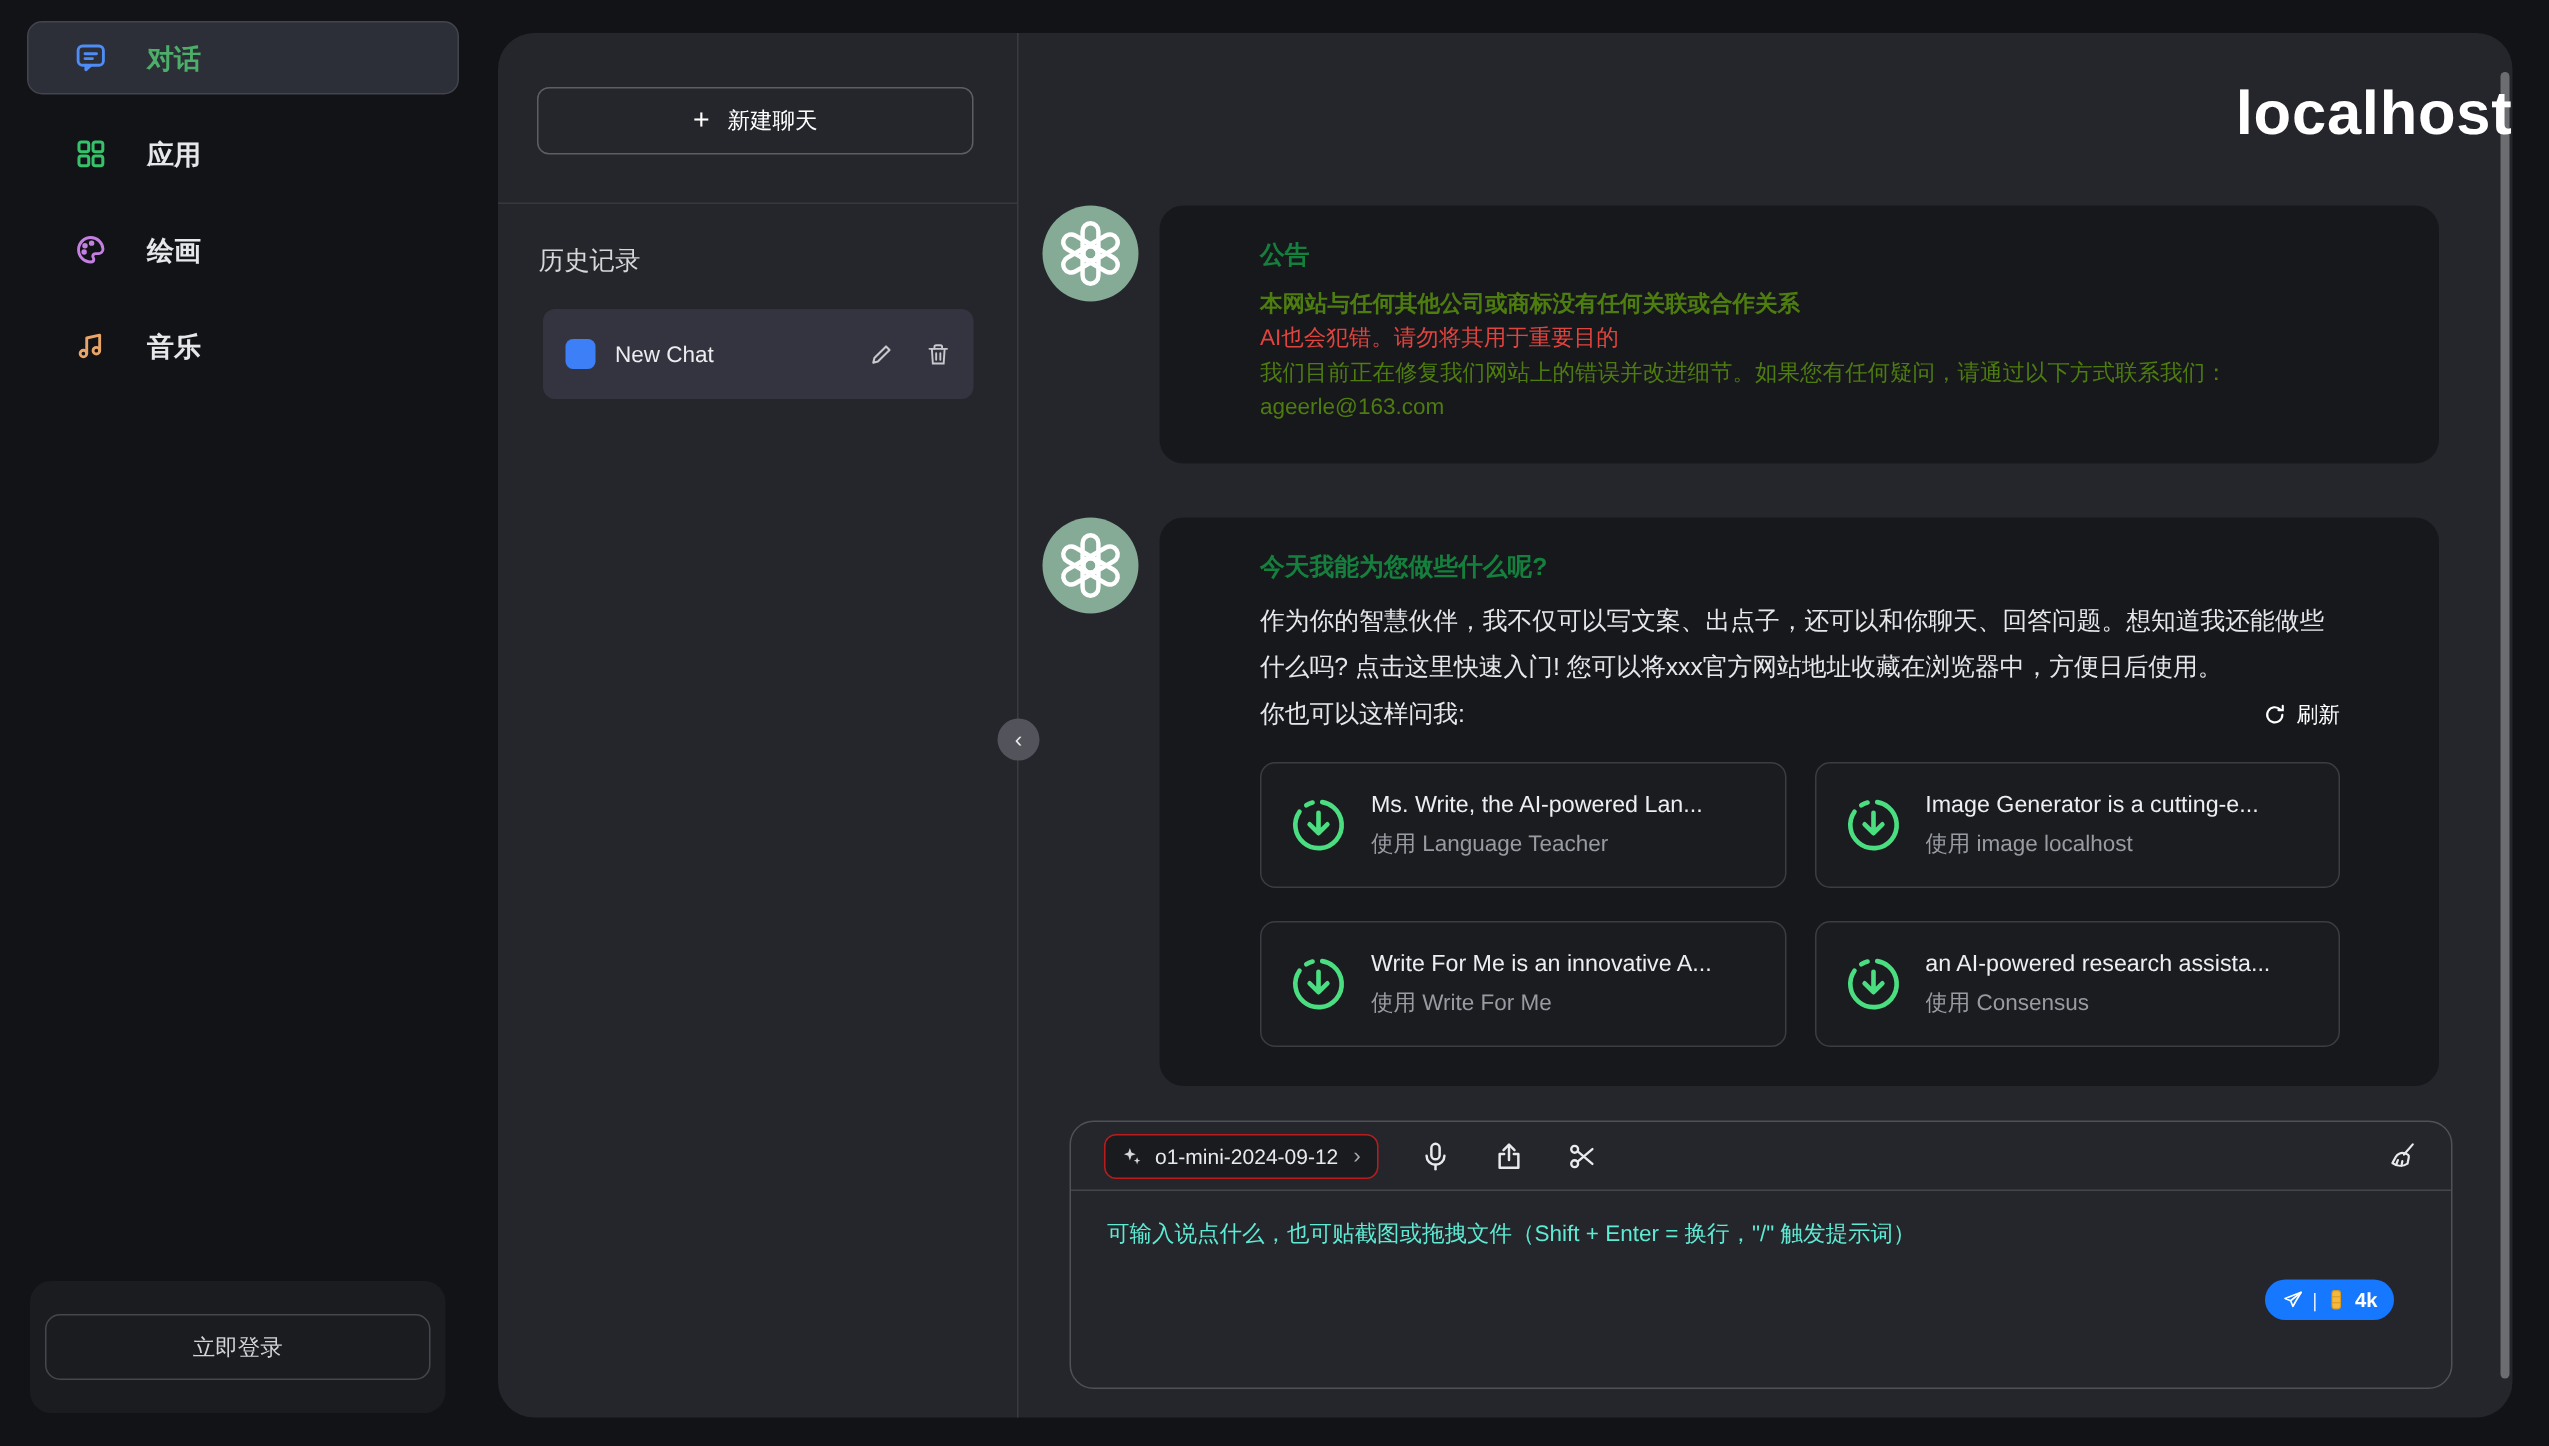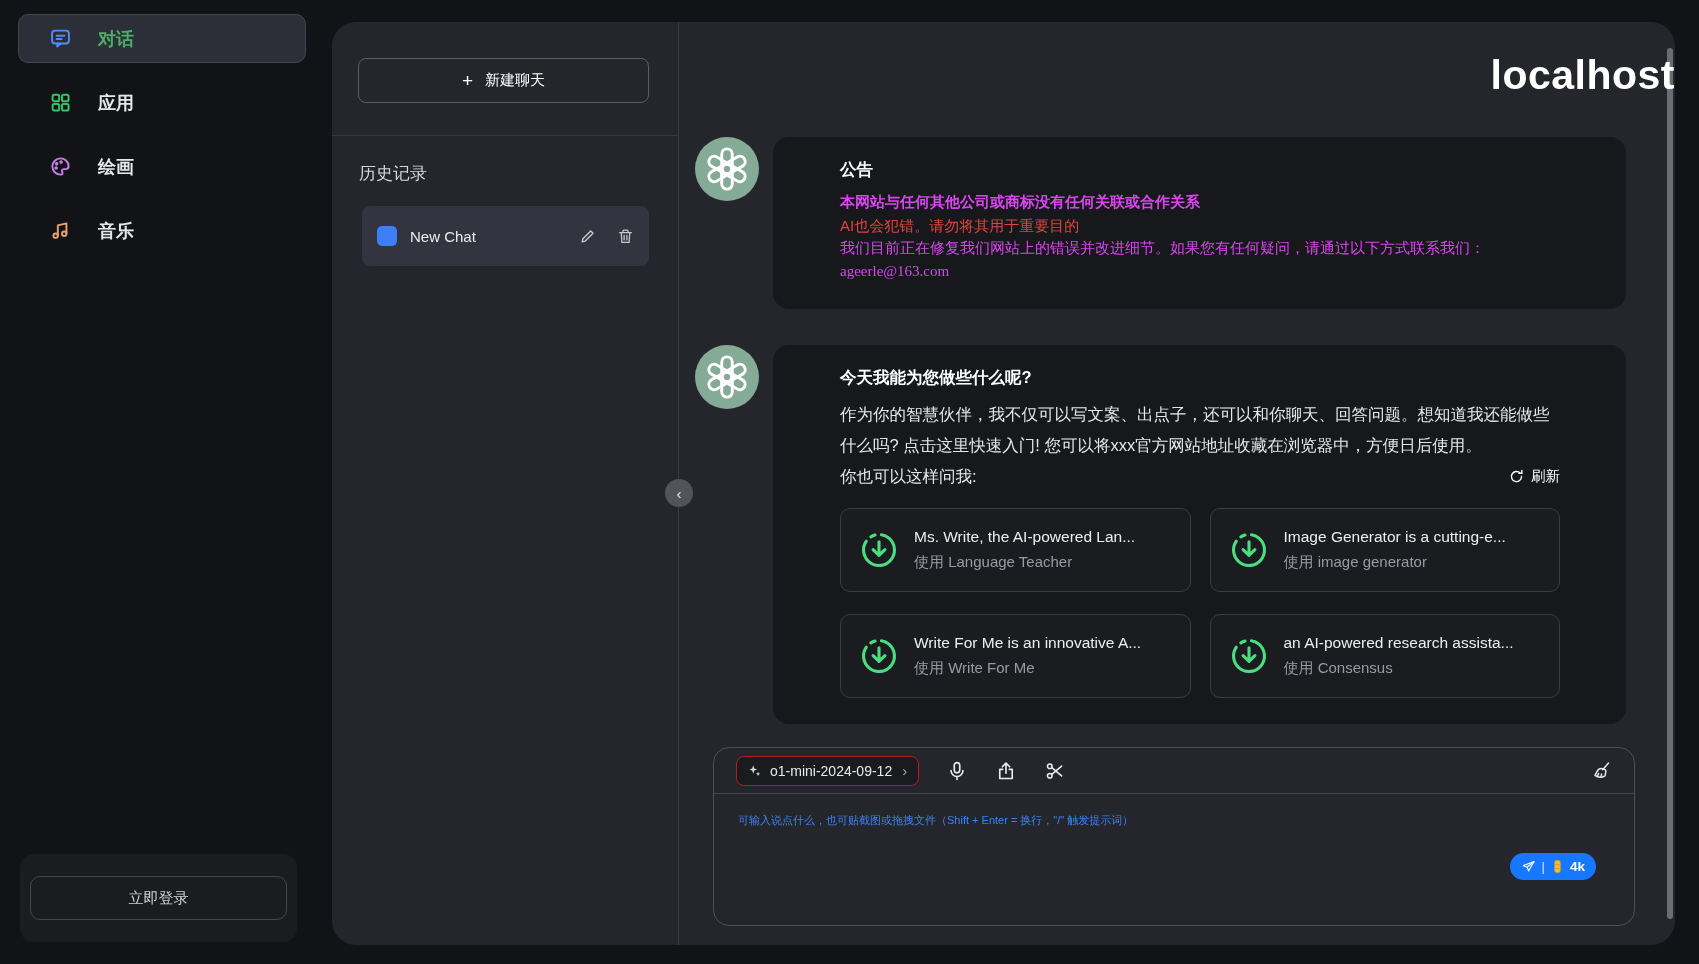--- a/index.html
+++ b/index.html
@@ -68,23 +68,23 @@
     margin-top:30px; text-align:right; font-size:41px; font-weight:800;
     color:#fff; letter-spacing:0.5px;
   }
   .messages { position:absolute; left:16px; right:49px; top:115px; display:flex; flex-direction:column; gap:36px; }
   .msg-row { display:flex; gap:14px; align-items:flex-start; }
   .avatar {
     width:64px; height:64px; border-radius:50%; background:#85ab96; flex-shrink:0;
     display:flex; align-items:center; justify-content:center;
   }
   .msg-card { flex:1; background:#17181c; border-radius:16px; padding:22px 66px 26px 67px; }
-  .msg-title { font-size:16.5px; font-weight:700; color:#ffffff; margin-bottom:10px; }
+  .msg-title { font-size:16.5px; font-weight:700; color:#15803d; margin-bottom:10px; }
   .ann-line { font-size:15px; line-height:23px; }
-  .ann-orange { color:#d946ef;font-family:Liberation Serif, serif; }
+  .ann-orange { color:#4d7c0f; }
   .ann-bold { font-weight:700; }
   .ann-red { color:#e0443e; }
   .msg-body { font-size:16.5px; line-height:31px; color:#e6e7e9; }
   .ask-row { display:flex; align-items:center; justify-content:space-between; }
   .ask-hint { font-size:16.5px; line-height:31px; color:#e6e7e9; }
   .refresh-btn {
     display:flex; align-items:center; gap:7px; background:transparent; border:none;
     color:#fff; font-size:14.5px; cursor:pointer; font-family:"Liberation Sans", sans-serif;
   }
   .sug-grid { display:grid; grid-template-columns:1fr 1fr; gap:22px 19px; margin-top:16px; }
@@ -107,21 +107,21 @@
   }
   .model-pill {
     height:30px; padding:0 11px; background:#1a1b1f; border:1px solid #b91c1c;
     border-radius:8px; display:flex; align-items:center; gap:8px; cursor:pointer;
     color:#e8e9eb; font-size:14px; font-family:"Liberation Sans", sans-serif;
   }
   .pill-chevron { color:#a7a8ad; font-size:15px; margin-left:2px; }
   .tool-icon { width:22px; height:22px; display:block; cursor:pointer; }
   .toolbar-spacer { flex:1; }
   .composer-body { position:relative; height:131px; padding:19px 24px; cursor:text; }
-  .composer-placeholder { font-size:11px; color:#3b82f6; }
+  .composer-placeholder { font-size:15px; color:#5eead4; }
   .send-badge {
     position:absolute; right:38px; bottom:45px; height:27px; padding:0 11px;
     background:#1677ff; border-radius:14px; display:flex; align-items:center; gap:6px;
     cursor:pointer; color:#fff; font-size:13.5px; font-weight:700;
   }
   .badge-sep { color:rgba(255,255,255,0.85); font-weight:400; font-size:13px; }
 </style>
 </head>
 <body>
 
@@ -266,21 +266,21 @@
                   <div class="sug-sub">使用 Language Teacher</div>
                 </div>
               </div>
               <div class="sug-card">
                 <svg class="sug-icon" width="40" height="40" viewBox="0 0 44 44">
                   <circle cx="22" cy="22" r="17" fill="none" stroke="#4ade80" stroke-width="3.4" stroke-linecap="round" stroke-dasharray="78 7 5 7" transform="rotate(-50 22 22)"></circle>
                   <path d="M22 13v14M15.5 21.5 22 28l6.5-6.5" fill="none" stroke="#4ade80" stroke-width="3.4" stroke-linecap="round" stroke-linejoin="round"></path>
                 </svg>
                 <div class="sug-text">
                   <div class="sug-title">Image Generator is a cutting-e...</div>
-                  <div class="sug-sub">使用 image generator</div>
+                  <div class="sug-sub">使用 image localhost</div>
                 </div>
               </div>
               <div class="sug-card">
                 <svg class="sug-icon" width="40" height="40" viewBox="0 0 44 44">
                   <circle cx="22" cy="22" r="17" fill="none" stroke="#4ade80" stroke-width="3.4" stroke-linecap="round" stroke-dasharray="78 7 5 7" transform="rotate(-50 22 22)"></circle>
                   <path d="M22 13v14M15.5 21.5 22 28l6.5-6.5" fill="none" stroke="#4ade80" stroke-width="3.4" stroke-linecap="round" stroke-linejoin="round"></path>
                 </svg>
                 <div class="sug-text">
                   <div class="sug-title">Write For Me is an innovative A...</div>
                   <div class="sug-sub">使用 Write For Me</div>

